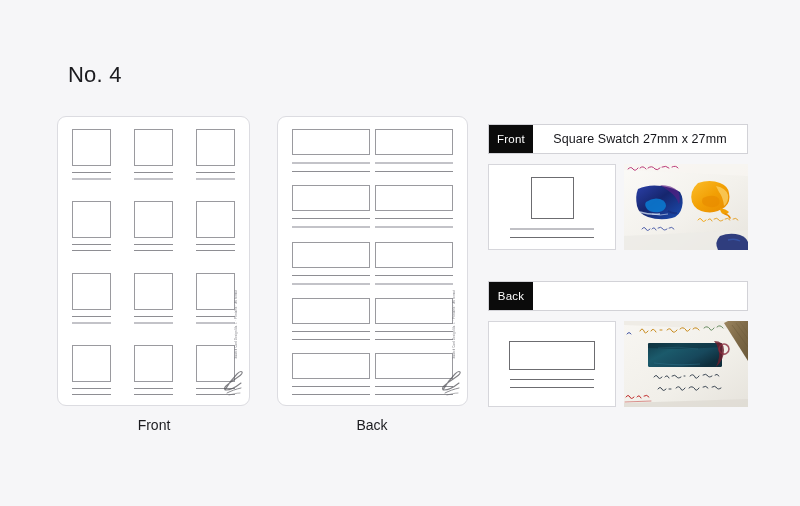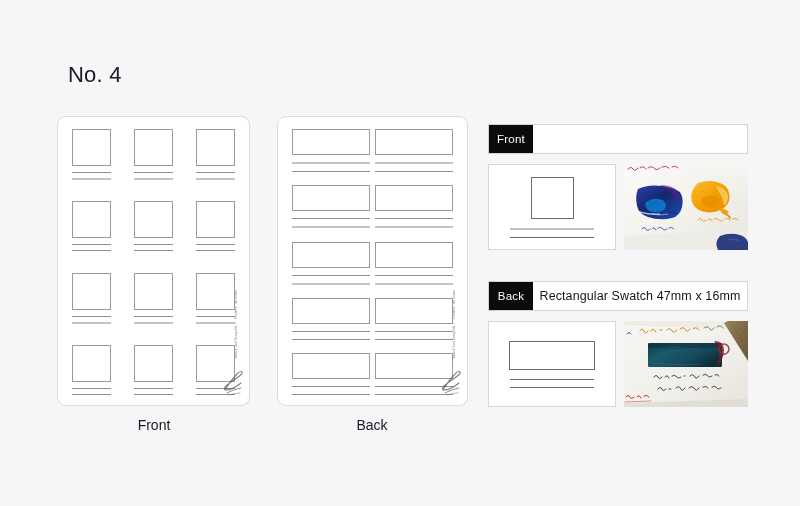--- a/index.html
+++ b/index.html
@@ -453,20 +453,21 @@
       </svg>
     </div>
   </div>
 
   <div class="sheet-caption caption-back">Back</div>
 
   <div class="spec-panel spec-panel-1">
 
     <div class="spec-header">
       <div class="spec-tag">Front</div>
+      <div class="spec-title">Square Swatch 27mm x 27mm</div>
     </div>
 
     <div class="spec-body">
 
       <div class="preview">
         <div class="preview-stack">
           <div class="preview-square"></div>
           <div class="preview-lines">
             <div class="preview-line soft"></div>
             <div class="preview-line"></div>
@@ -545,21 +546,20 @@
         </svg>
       </div>
 
     </div>
   </div>
 
   <div class="spec-panel spec-panel-2">
 
     <div class="spec-header">
       <div class="spec-tag">Back</div>
-      <div class="spec-title">Rectangular Swatch 47mm x 16mm</div>
     </div>
 
     <div class="spec-body">
 
       <div class="preview">
         <div class="preview-stack">
           <div class="preview-rect"></div>
           <div class="preview-lines">
             <div class="preview-line"></div>
             <div class="preview-line"></div>

